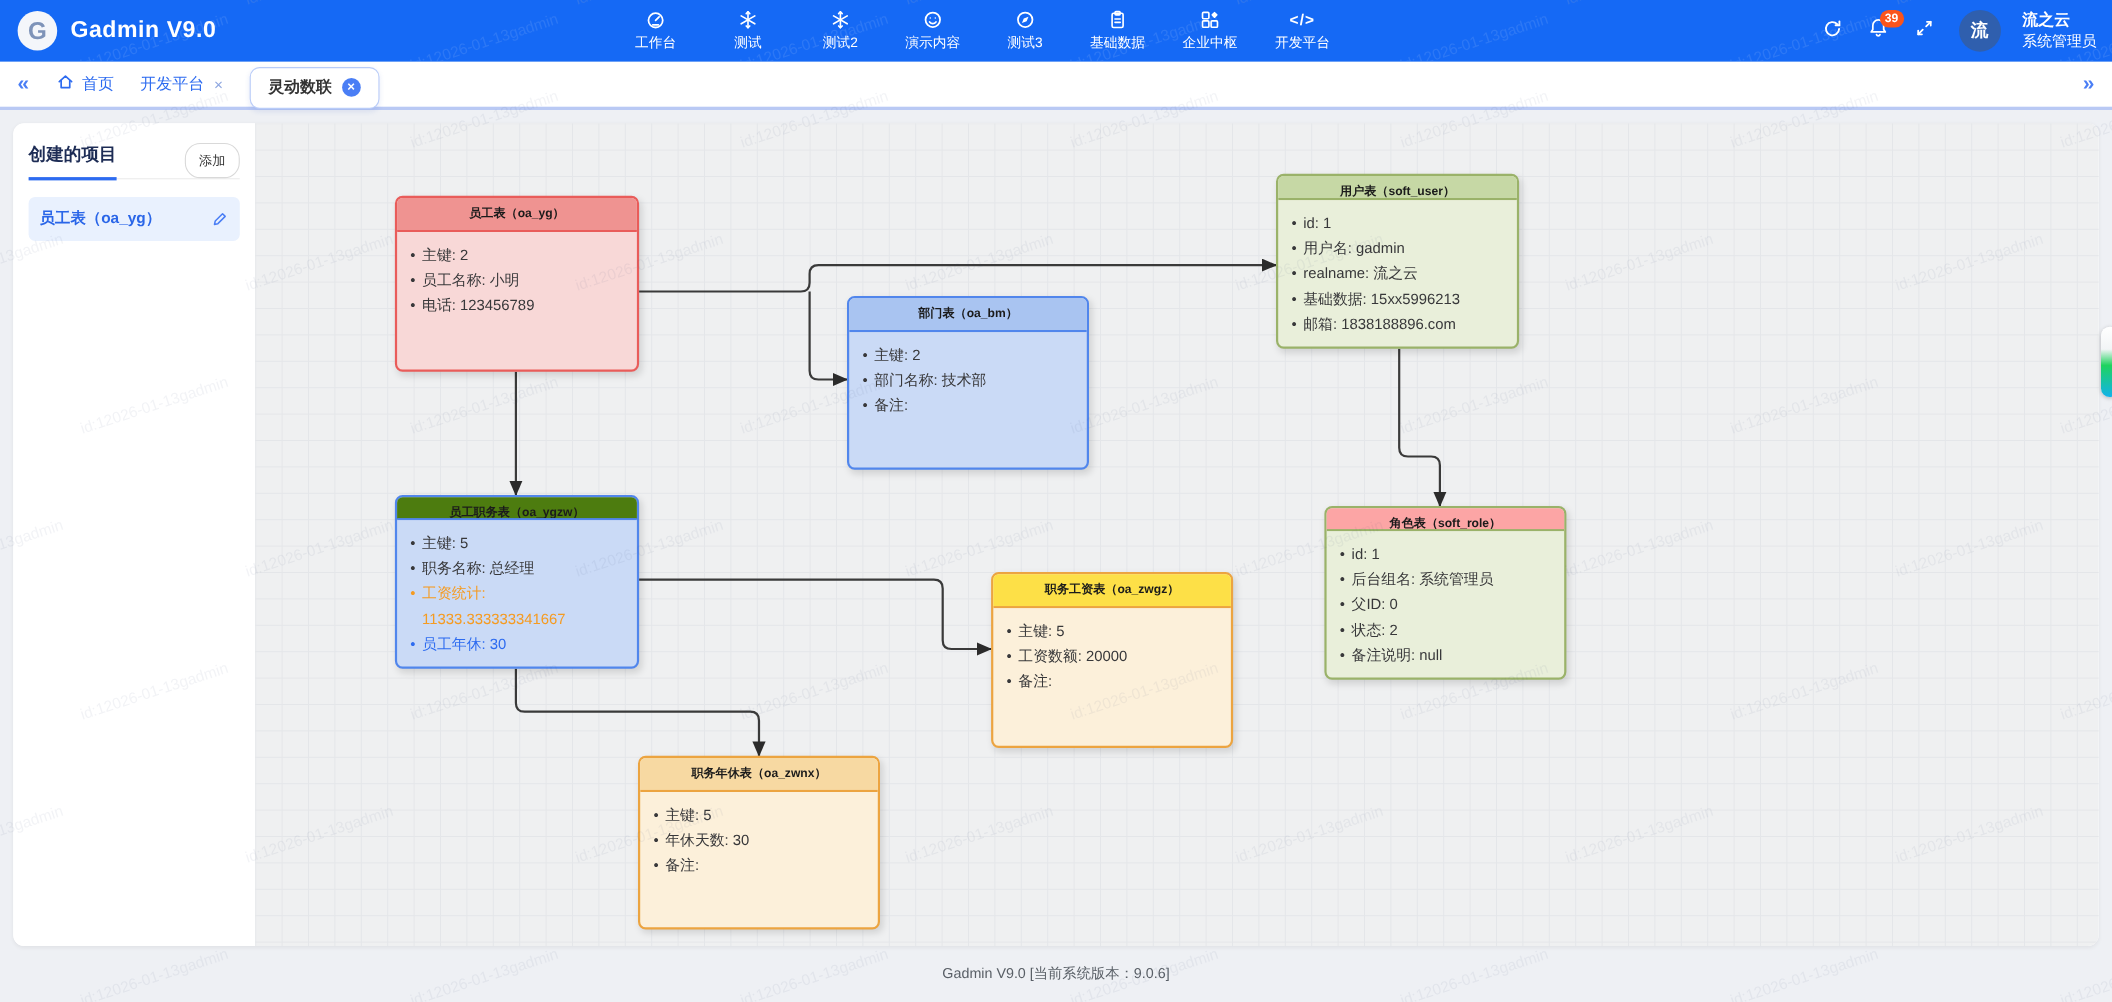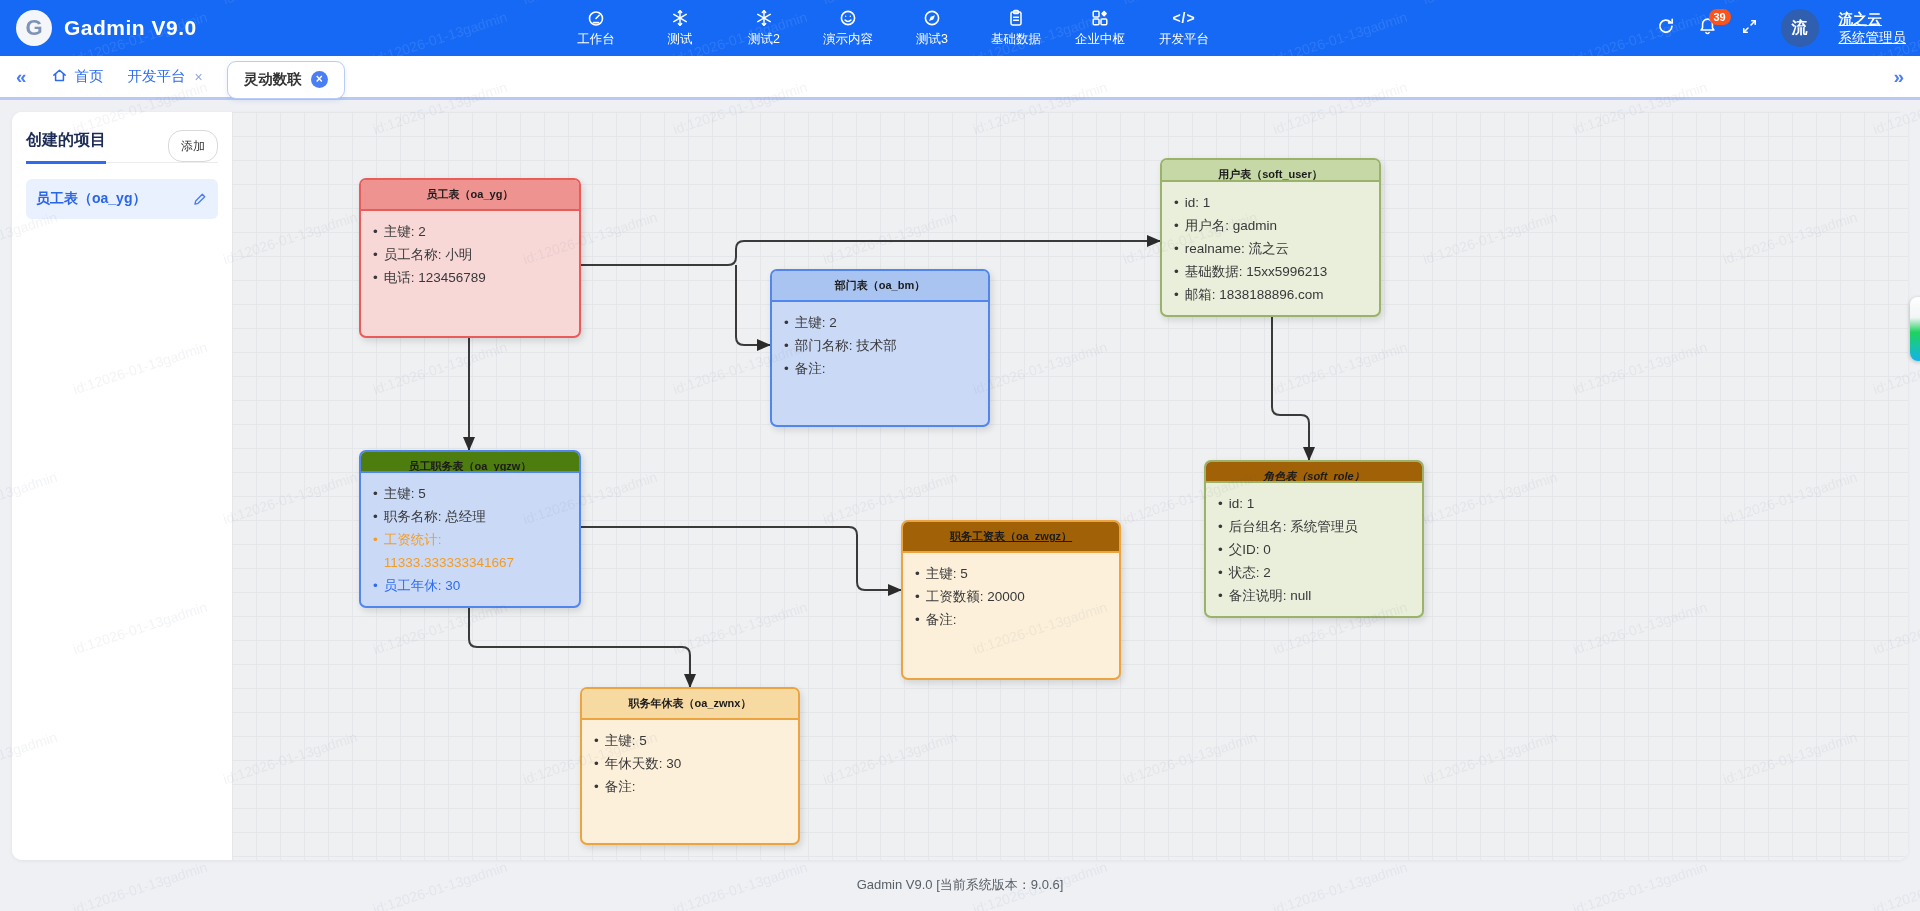--- a/index.html
+++ b/index.html
@@ -32,21 +32,21 @@
   .nav-right{ position:absolute; right:14px; top:0; height:100%; display:flex; align-items:center; gap:20px; }
   .nav-tool{ position:relative; width:22px; height:22px; display:flex; align-items:center; justify-content:center; cursor:pointer;text-decoration:underline; }
   .badge{
     position:absolute; top:-8px; left:12px; background:#fa541c; color:#fff;
     font-size:11px; line-height:16px; padding:0 5px; border-radius:8px; font-weight:bold;
   }
   .avatar{
     width:38px; height:38px; border-radius:50%; background:#2f5fae; color:#fff;
     display:flex; align-items:center; justify-content:center; font-size:16px; font-weight:bold; cursor:pointer;
   }
-  .user-block{ color:#fff; line-height:1.3; cursor:pointer;text-decoration:underline; }
+  .user-block{ color:#fff; line-height:1.3; cursor:pointer; }
   .user-name{ font-size:14.5px; font-weight:bold; }
   .user-role{ font-size:13.5px; }
 
   
   .tabbar{
     position:relative; height:44px; background:#fff; border-bottom:3px solid #b9c9f4;
     display:flex; align-items:center; padding:0 16px; gap:24px; z-index:9;
   }
   .tab-collapse,.tab-expand{ color:#4a7ef5; font-size:19px; font-weight:bold; cursor:pointer; user-select:none; }
   .tab-expand{ margin-left:auto; }
@@ -398,38 +398,38 @@
               <span class="bullet">•</span>
               <span>工资统计: 11333.333333341667</span>
             </div>
             <div class="entity-field c-blue">
               <span class="bullet">•</span>
               <span>员工年休: 30</span>
             </div>
           </div>
         </div>
         <div class="entity" style="left: 669px; top: 408px; width: 220px; height: 160px; border-color: rgb(236, 164, 64); background: rgb(252, 240, 218);">
-          <div class="entity-head" style="background: #a16207; border-color: rgb(236, 164, 64); text-decoration: underline;">职务工资表（oa_zwgz）</div>
+          <div class="entity-head" style="background: #fde047; border-color: rgb(236, 164, 64);">职务工资表（oa_zwgz）</div>
           <div class="entity-body">
             <div class="entity-field">
               <span class="bullet">•</span>
               <span>主键: 5</span>
             </div>
             <div class="entity-field">
               <span class="bullet">•</span>
               <span>工资数额: 20000</span>
             </div>
             <div class="entity-field">
               <span class="bullet">•</span>
               <span>备注:</span>
             </div>
           </div>
         </div>
         <div class="entity" style="left: 972px; top: 348px; width: 220px; height: 158px; border-color: rgb(154, 178, 105); background: rgb(233, 239, 218);">
-          <div class="entity-head" style="background: #a16207; border-color: rgb(154, 178, 105); font-style: italic;">角色表（soft_role）</div>
+          <div class="entity-head" style="background: #fca5a5; border-color: rgb(154, 178, 105);">角色表（soft_role）</div>
           <div class="entity-body">
             <div class="entity-field">
               <span class="bullet">•</span>
               <span>id: 1</span>
             </div>
             <div class="entity-field">
               <span class="bullet">•</span>
               <span>后台组名: 系统管理员</span>
             </div>
             <div class="entity-field">

